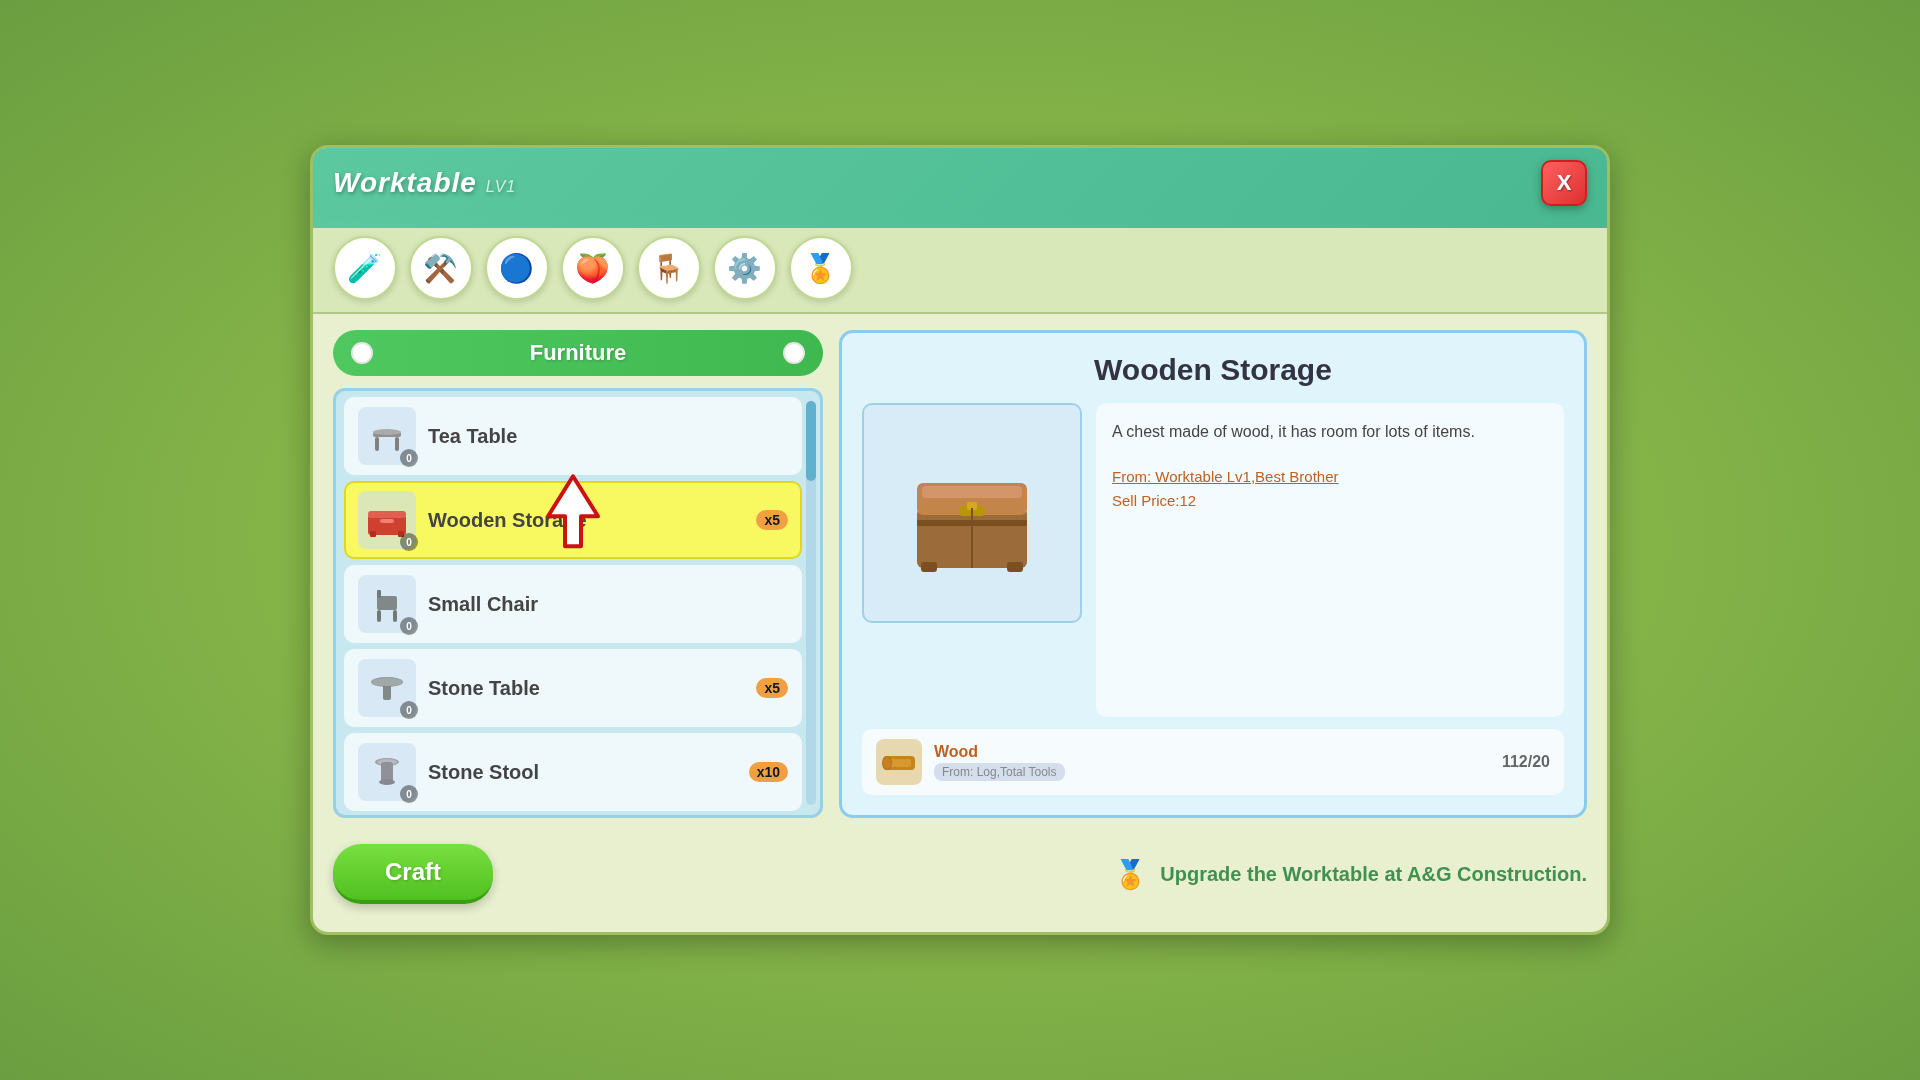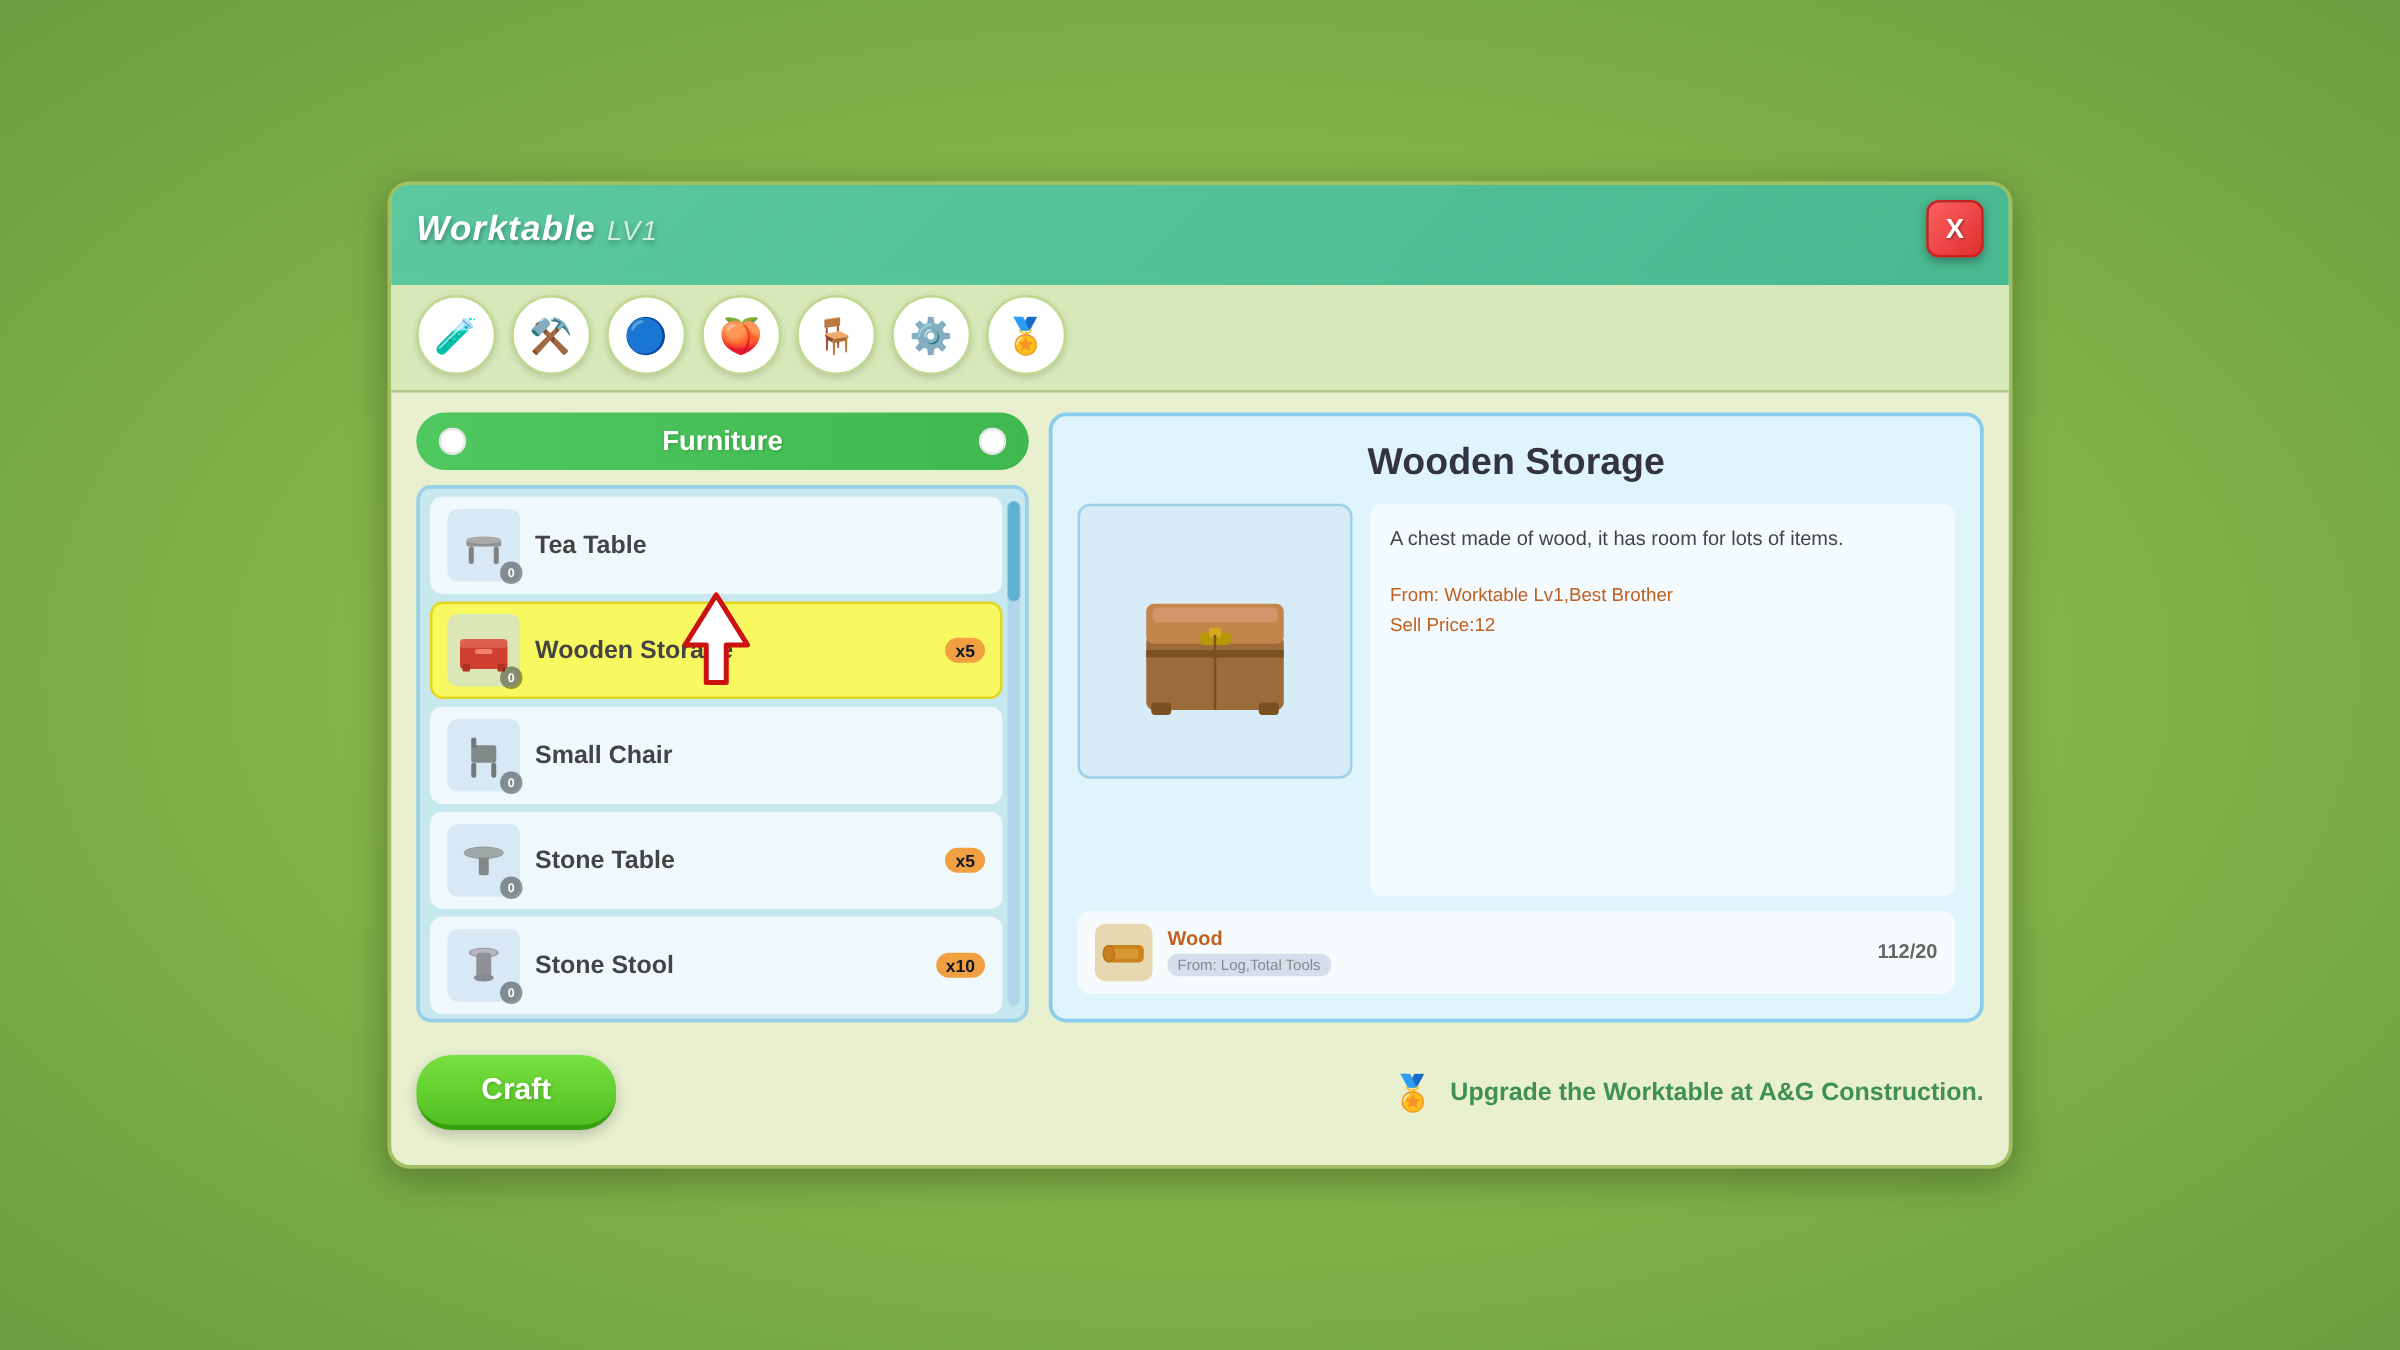--- a/index.html
+++ b/index.html
@@ -48,21 +48,21 @@
     .title-text {
       font-size: 28px;
       font-weight: bold;
       font-style: italic;
       color: white;
       text-shadow: 1px 2px 4px rgba(0,0,0,0.3);
       letter-spacing: 1px;
     }
 
     .title-lv {
-      font-size: 22px;
+      font-size: 16px;
       font-weight: normal;
       color: #d0f0e0;
     }
 
     .close-btn {
       width: 46px;
       height: 46px;
       background: linear-gradient(135deg, #ff6060 0%, #dd3030 100%);
       border-radius: 10px;
       display: flex;
@@ -281,20 +281,21 @@
       padding: 16px;
       font-size: 16px;
       color: #444;
       line-height: 1.6;
     }
 
     .detail-from {
       color: #c06020;
       font-size: 15px;
       margin-top: 14px;
+      text-decoration: underline;
     }
 
     .detail-sell {
       color: #c06020;
       font-size: 15px;
     }
 
     .ingredient-row {
       background: rgba(255,255,255,0.7);
       border-radius: 10px;

